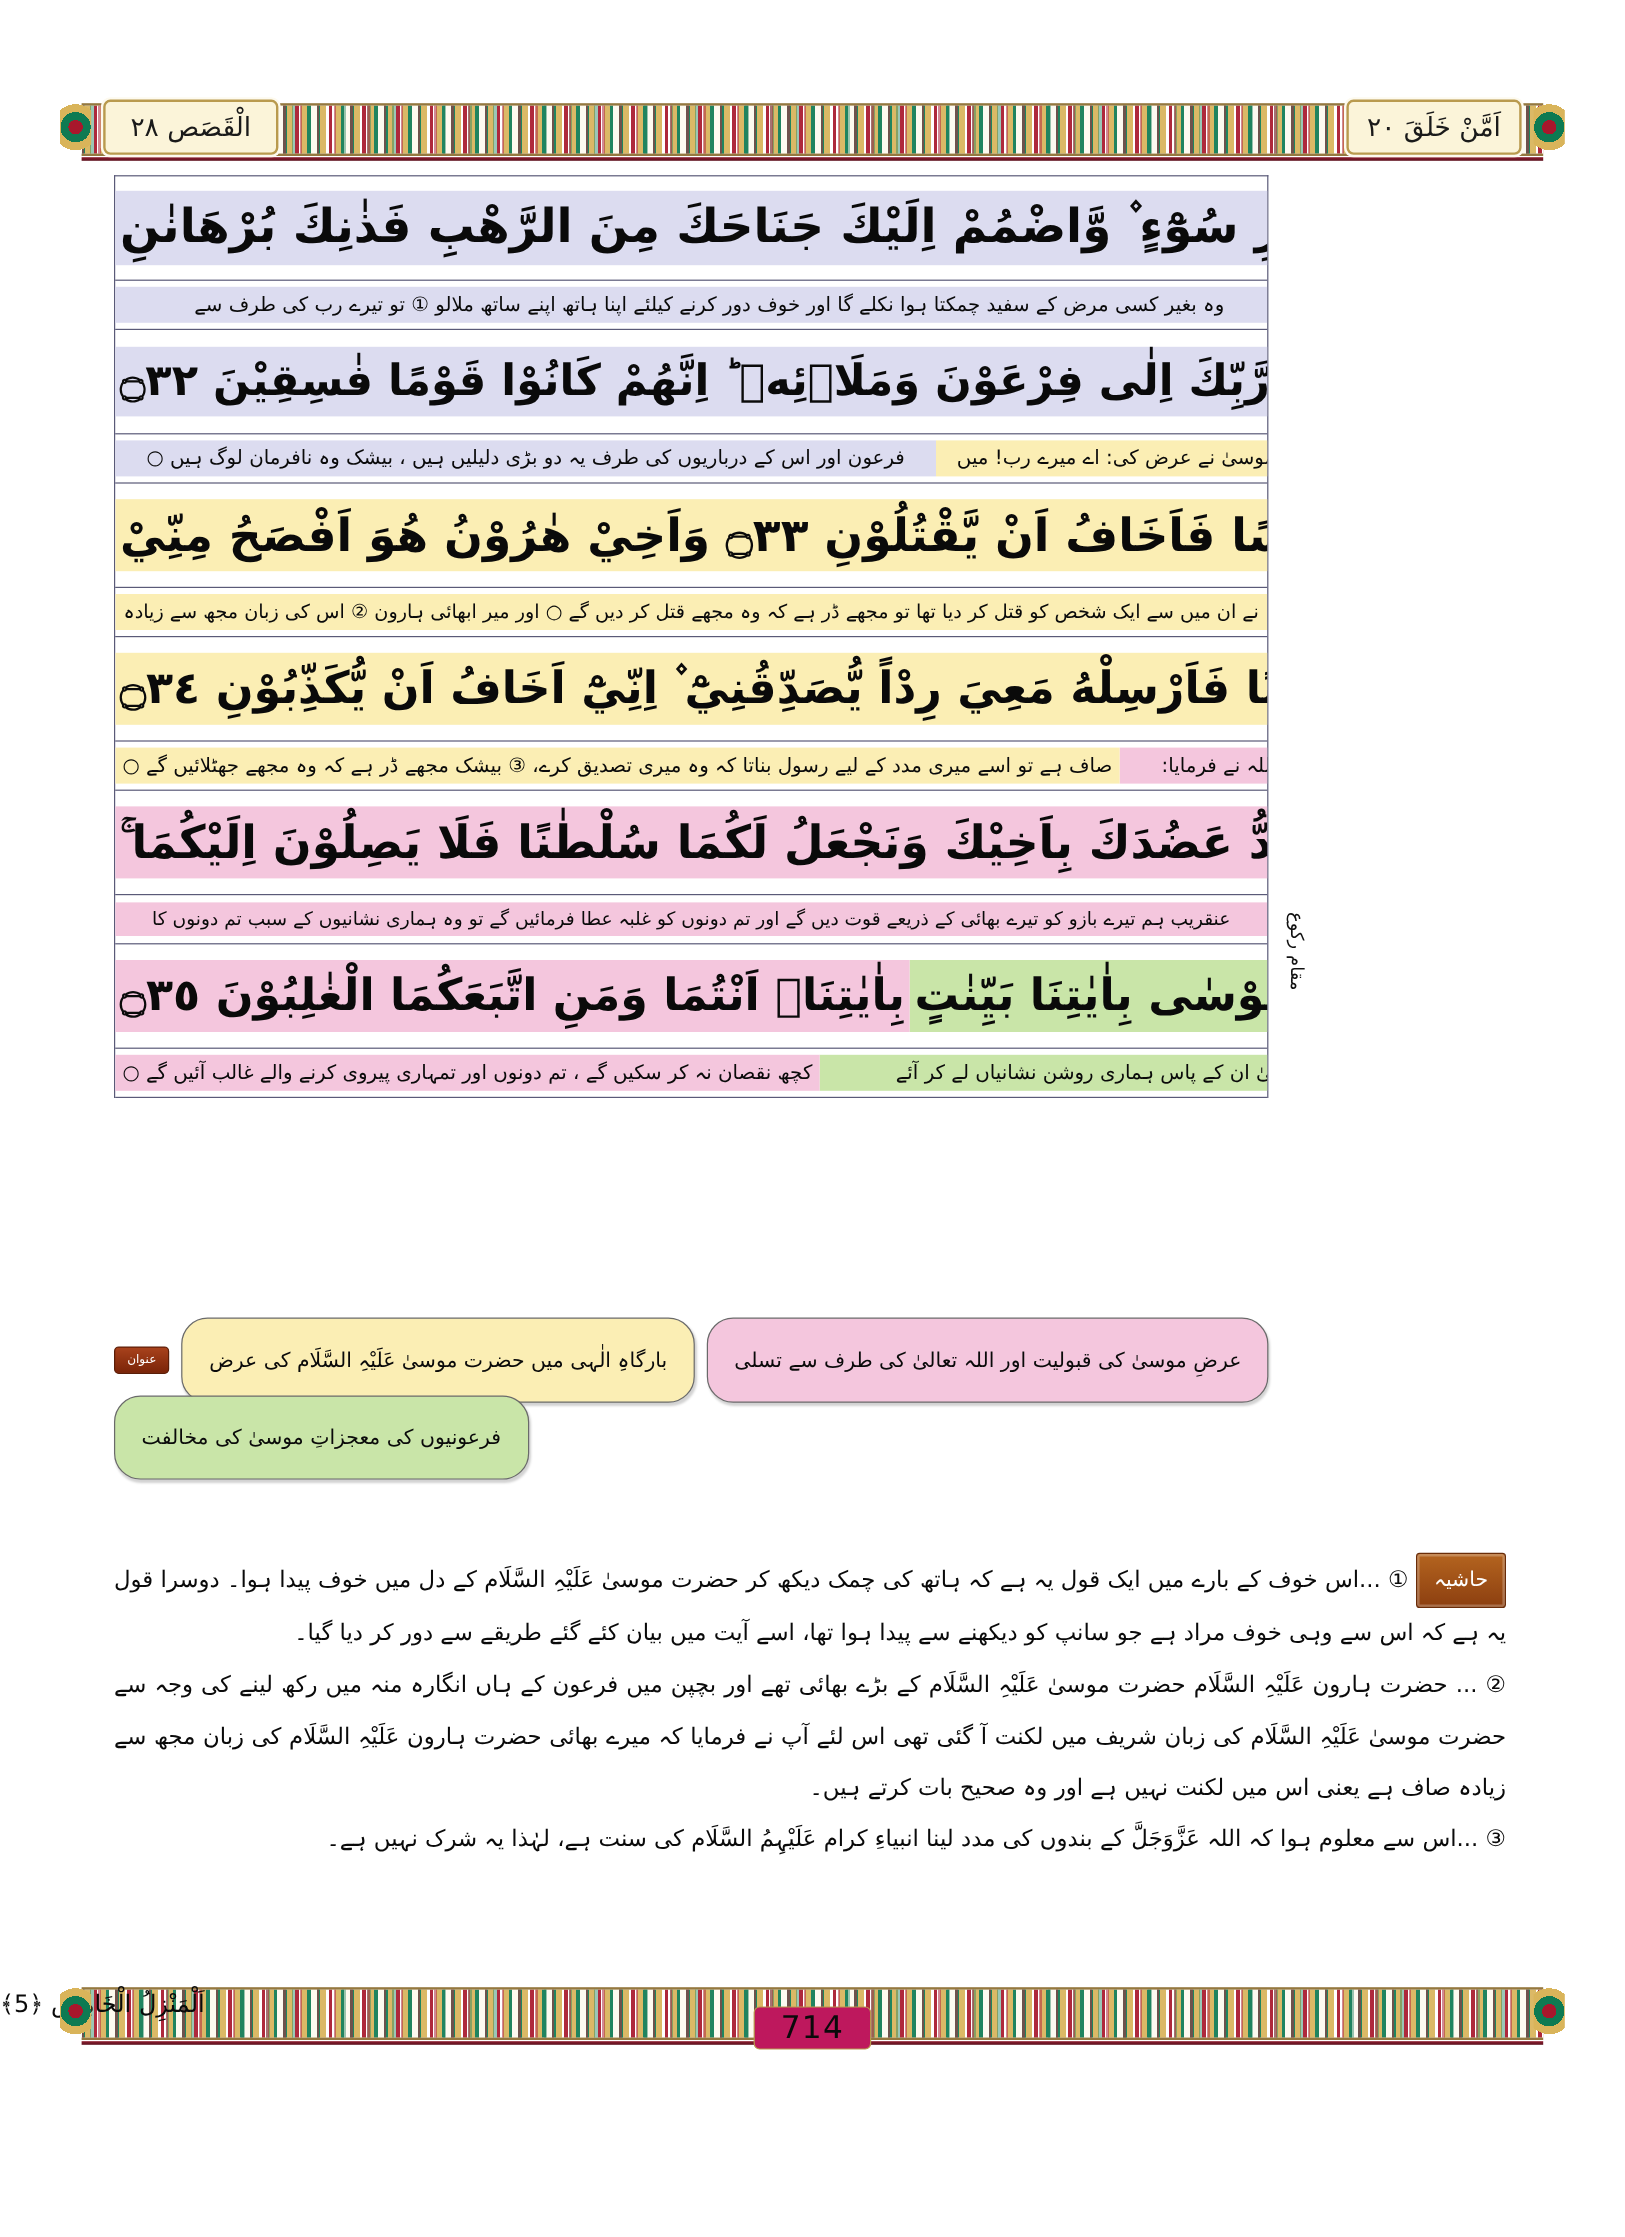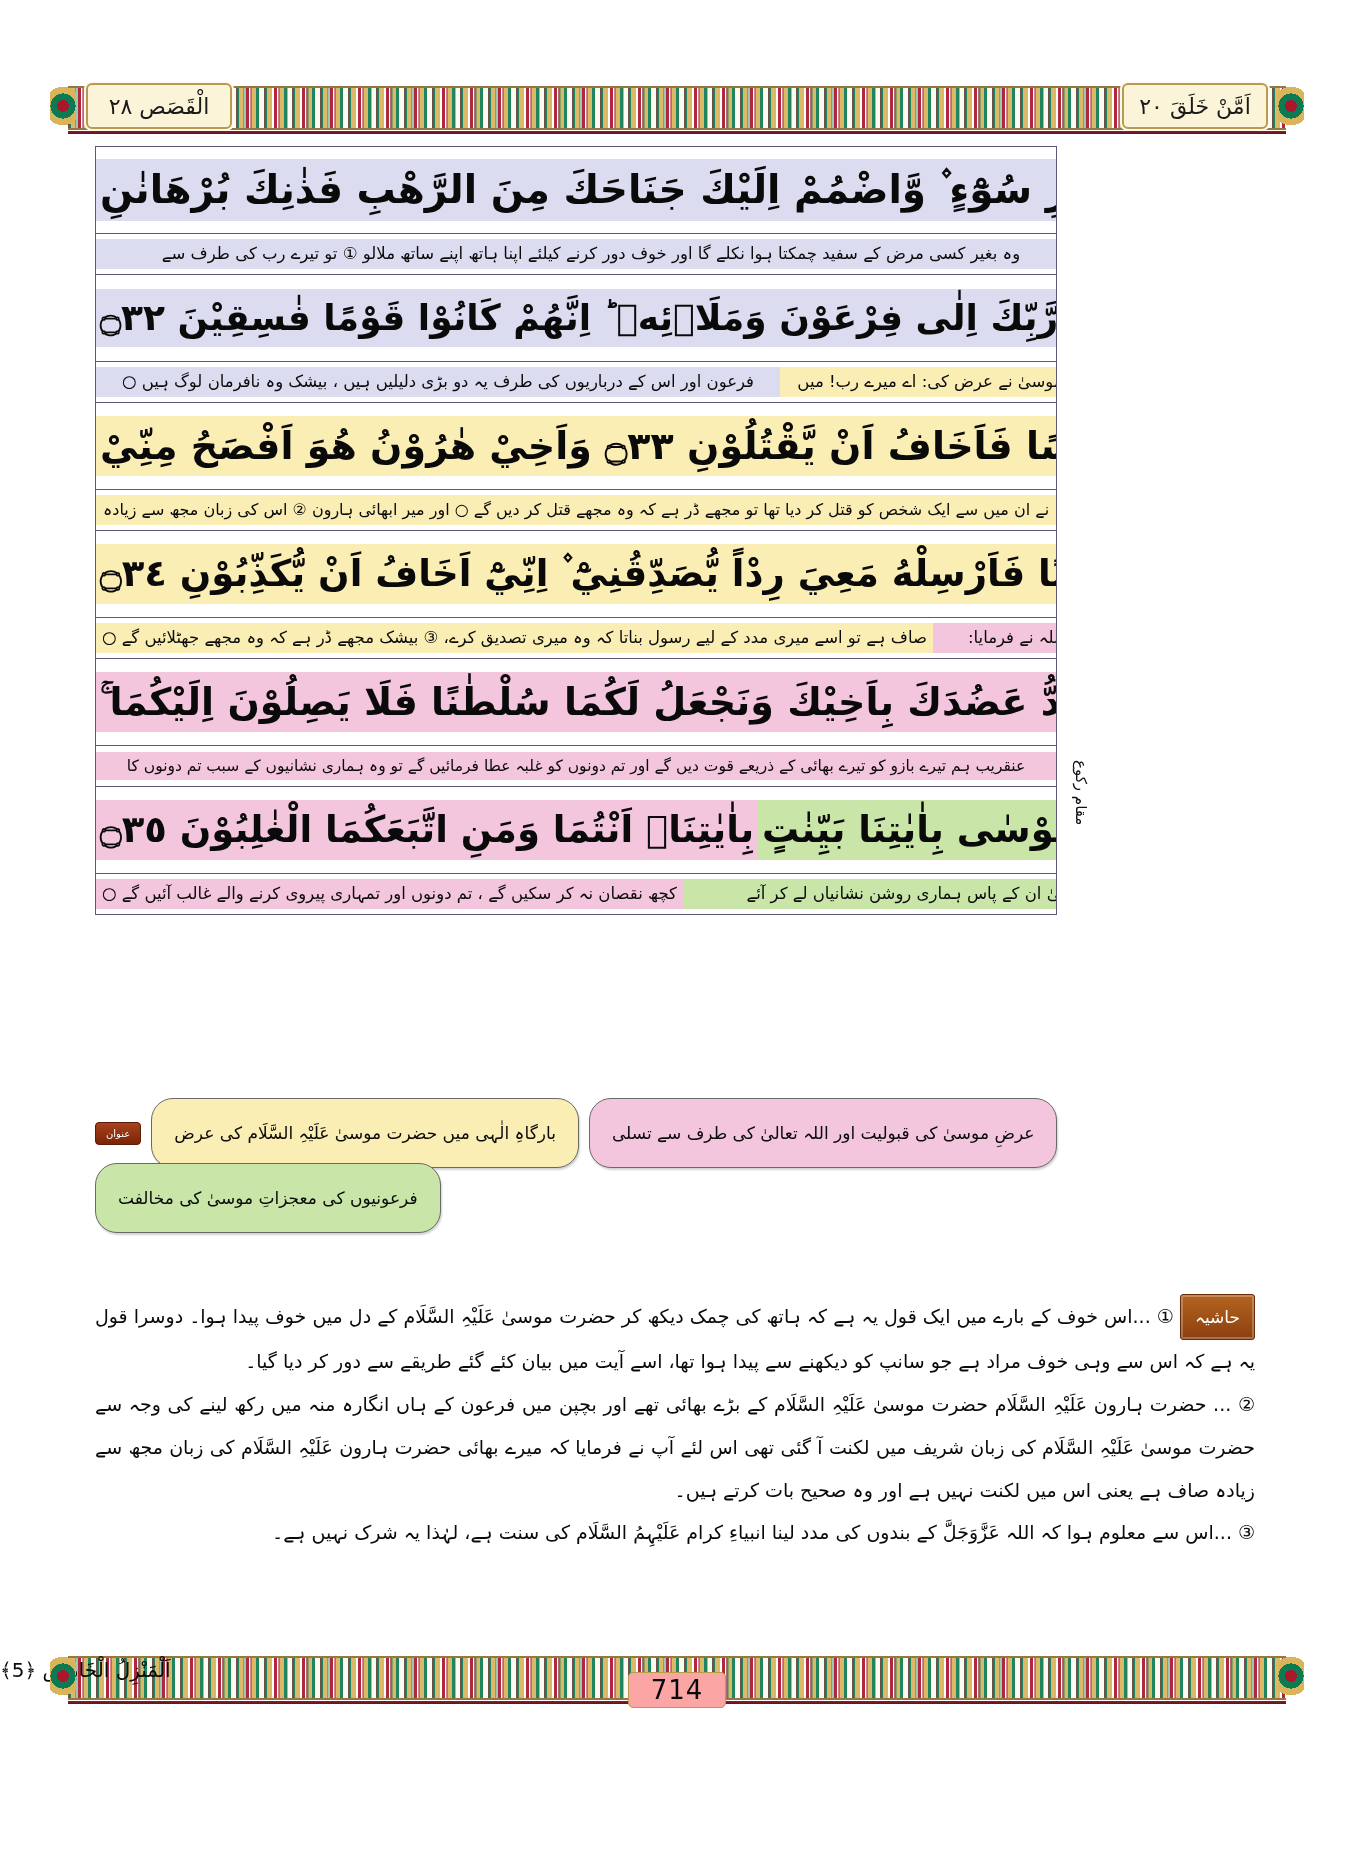--- a/index.html
+++ b/index.html
@@ -134,21 +134,21 @@
     text-align-last:right;margin-top:4px;
   }
   .hashiya-text p{margin:0;}
 
   
   .page-num{
     position:absolute;left:0;right:0;top:1672px;text-align:center;
     font-size:26px;color:#0a0a0a;letter-spacing:1px;
   }
   .page-num span{
-    display:inline-block;background:#fca5a5;border:1.5px solid #b99a4e;
+    display:inline-block;background:#be185d;border:1.5px solid #b99a4e;
     border-radius:5px;padding:2px 22px;
   }
   .manzil{
     position:absolute;left:0;right:0;top:1658px;text-align:left;
     font-size:20px;color:#0a0a0a;
   }
 </style>
 </head>
 <body>
 

